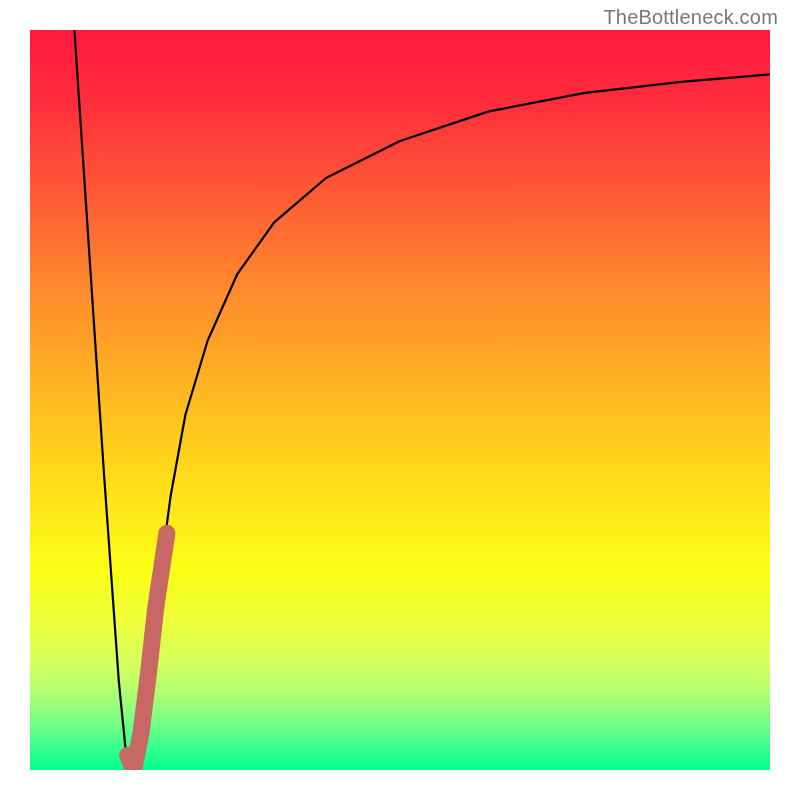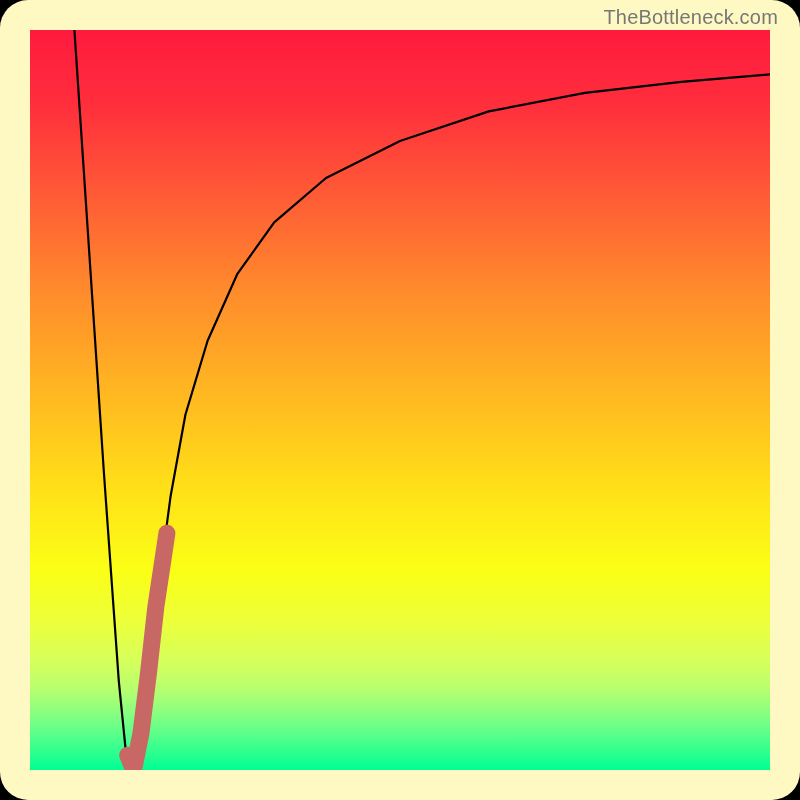--- a/index.html
+++ b/index.html
@@ -8,22 +8,21 @@
     width: 800px;
     height: 800px;
     overflow: hidden;
     background: #000;
     font-family: Arial, Helvetica, sans-serif;
   }
   .frame {
     position: relative;
     width: 800px;
     height: 800px;
-    background: #fef9c3;
-    border-radius: 28px;
+    background: #ffffff;
   }
   .plot-area {
     position: absolute;
     left: 30px;
     top: 30px;
     width: 740px;
     height: 740px;
     overflow: hidden;
   }
   .gradient {

